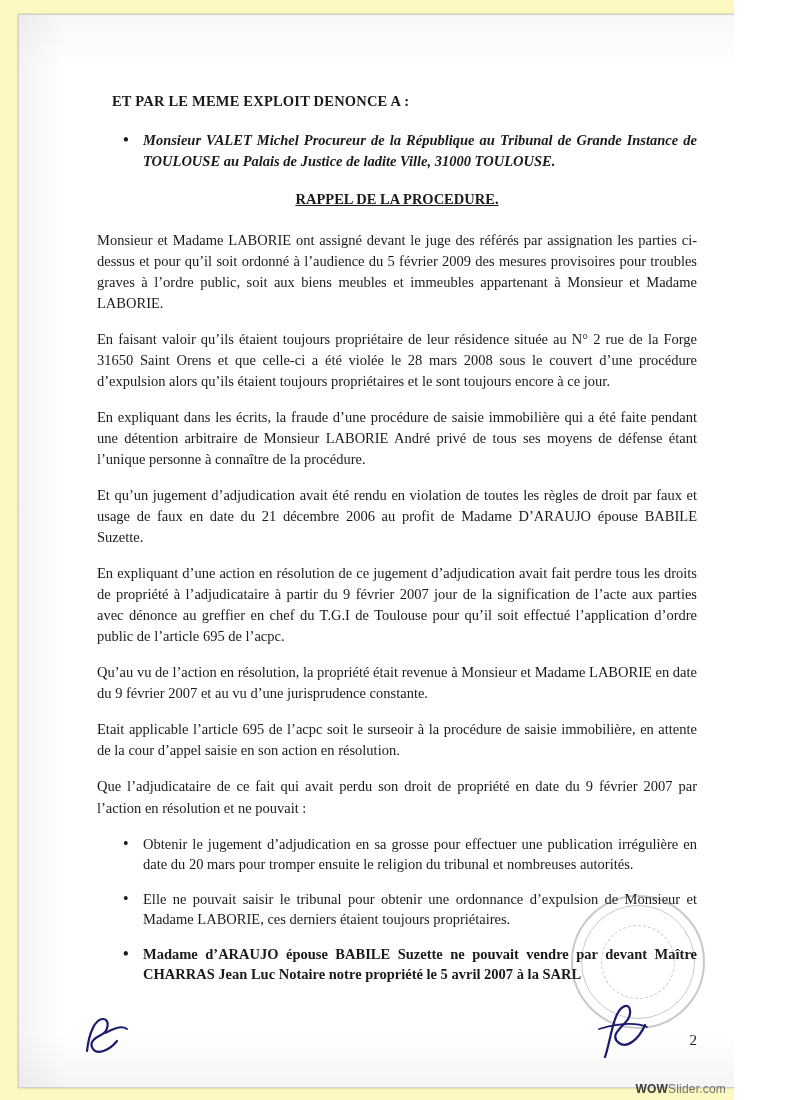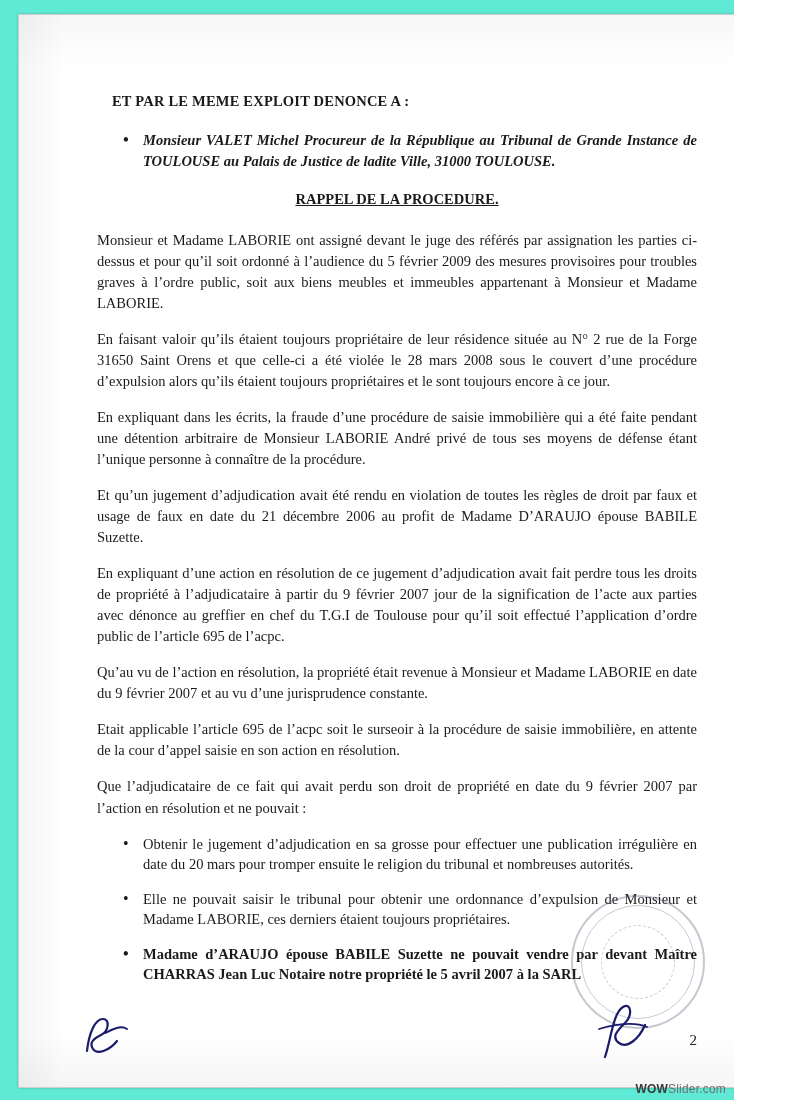--- a/index.html
+++ b/index.html
@@ -7,21 +7,21 @@
     padding: 0;
     background: #ffffff;
   }
   body {
     font-family: "Liberation Serif", serif;
   }
   .page {
     position: relative;
     width: 734px;
     height: 1100px;
-    background: #5eead4;
+    background: #fef9c3;
     overflow: hidden;
   }
   .scan {
     position: absolute;
     left: 18px;
     top: 14px;
     width: 764px;
     height: 1072px;
     background: #ffffff;
     border: 1px solid #cfcfcf;

